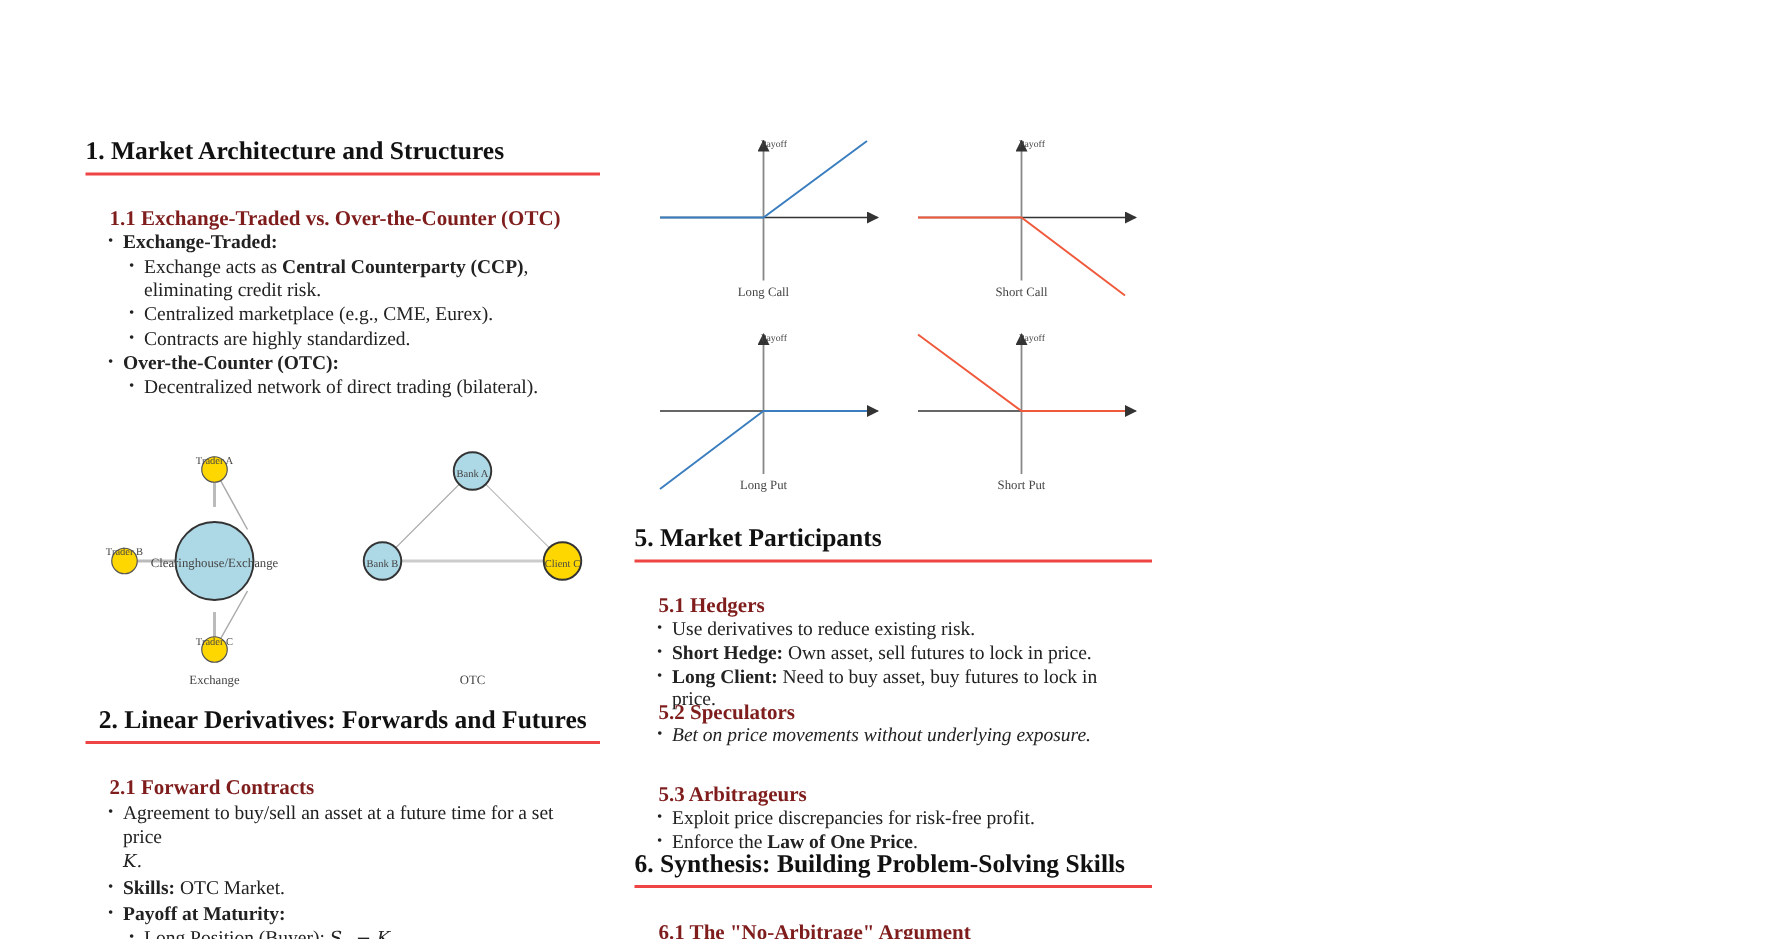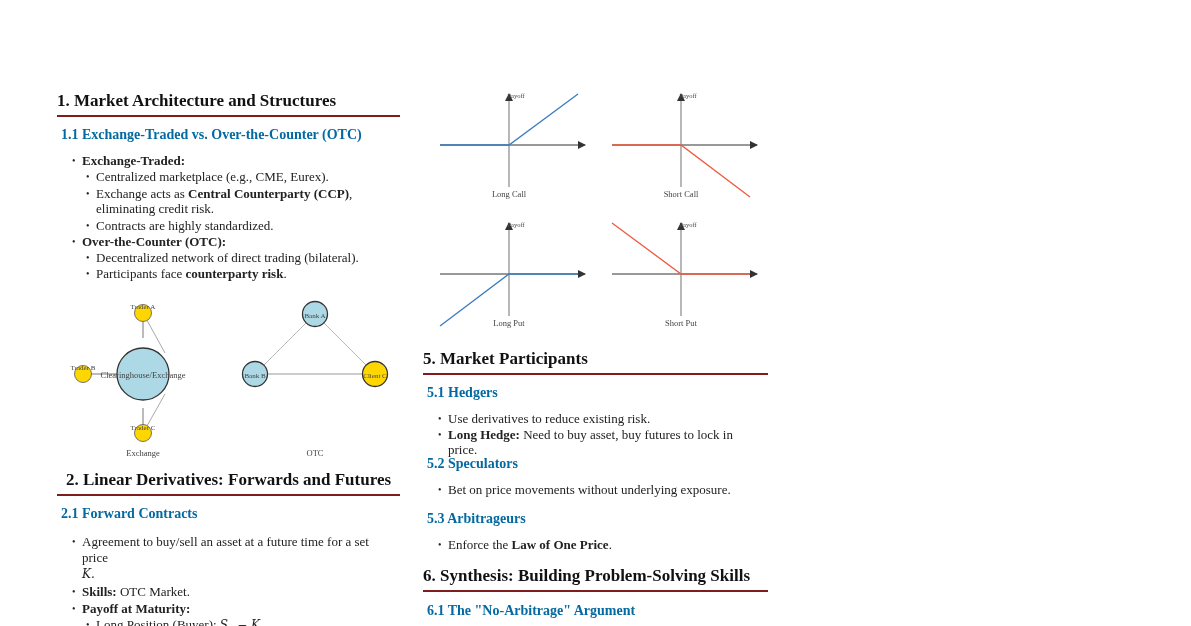--- a/index.html
+++ b/index.html
@@ -2,46 +2,45 @@
 <html><head>
 <meta charset="utf-8">
 <style>
   html, body { margin: 0; padding: 0; background: #ffffff; }
   body { width: 1191px; height: 626px; overflow: hidden; position: relative;
          font-family: "Liberation Serif", "DejaVu Serif", serif; color: #222; }
   .col { position: absolute; top: 0; }
   .col-left { left: 57px; width: 343px; }
   .col-right { left: 423px; width: 345px; }
   h2.sec { font-size: 17px; font-weight: bold; margin: 0; padding: 0 0 3px 0;
-           border-bottom: 2px solid #7f1d1d; color: #111; line-height: 22px; position: absolute; left: 0; right: 0; }
-  h3.sub { font-size: 14px; font-weight: bold; margin: 4px; color: #0369a1; line-height: 18px; position: absolute; left: 0; }
+           border-bottom: 2px solid #ef4444; color: #111; line-height: 22px; position: absolute; left: 0; right: 0; }
+  h3.sub { font-size: 14px; font-weight: bold; margin: 16px; color: #7f1d1d; line-height: 18px; position: absolute; left: 0; }
   ul.list { list-style: none; margin: 12px; padding: 0; position: absolute; left: 0; right: 0; font-size: 13px; line-height: 15px; }
   ul.list li { position: relative; padding-left: 13px; margin-bottom: 1px; }
   ul.list li::before { content: "•"; position: absolute; left: 3px; top: 0; font-size: 10px; }
   ul.list li.lvl2 { padding-left: 27px; }
   ul.list li.lvl2::before { left: 17px; }
   ul.list li.gap { margin-top: 2px; }
   .math { font-family: "DejaVu Serif", serif; font-style: italic; font-size: 12px; }
   svg text { font-family: "Liberation Serif", serif; }
 </style>
 </head>
 <body>
 
 <div class="col col-left">
   <h2 class="sec" style="top:90px;">1. Market Architecture and Structures</h2>
   <h3 class="sub" style="top:122px;">1.1 Exchange-Traded vs. Over-the-Counter (OTC)</h3>
 
   <ul class="list" style="top:141px;">
     <li><b>Exchange-Traded:</b></li>
+    <li class="lvl2 gap"><span>Exchange acts as </span><b>Central Counterparty (CCP)</b><span>, eliminating credit risk.</span></li>
     <li class="lvl2"><span>Centralized marketplace (e.g., CME, Eurex).</span></li>
-    <li class="lvl2 gap"><span>Exchange acts as </span><b>Central Counterparty (CCP)</b><span>, eliminating credit risk.</span></li>
     <li class="lvl2 gap"><span>Contracts are highly standardized.</span></li>
     <li><b>Over-the-Counter (OTC):</b></li>
     <li class="lvl2"><span>Decentralized network of direct trading (bilateral).</span></li>
-    <li class="lvl2"><span>Participants face </span><b>counterparty risk</b><span>.</span></li>
   </ul>
 
   <svg style="position:absolute; left:-57px; top:290px;" width="420" height="175" viewBox="0 0 420 175">
 
     <g>
       <line x1="143" y1="23" x2="143" y2="48" stroke="#bbb" stroke-width="2"></line>
       <line x1="143" y1="23" x2="165" y2="63" stroke="#aaa" stroke-width="1"></line>
       <line x1="83" y1="84" x2="118" y2="84" stroke="#bbb" stroke-width="2"></line>
       <line x1="143" y1="118" x2="143" y2="143" stroke="#bbb" stroke-width="2"></line>
       <line x1="143" y1="143" x2="165" y2="104" stroke="#aaa" stroke-width="1"></line>
@@ -123,30 +122,32 @@
     <text x="681" y="326" font-size="8.5" fill="#444" text-anchor="middle">Short Put</text>
   </g>
 </svg>
 
 <div class="col col-right">
   <h2 class="sec" style="top:348px;">5. Market Participants</h2>
 
   <h3 class="sub" style="top:380px;text-align:right;">5.1 Hedgers</h3>
   <ul class="list" style="top:399px;">
     <li><span>Use derivatives to reduce existing risk.</span></li>
-    <li><b>Long Hedge:</b><span> Need to buy asset, buy futures to lock in price.</span></li>
+    <li><b>Short Hedge:</b><span> Own asset, sell futures to lock in price.</span></li>
+    <li><b>Long Client:</b><span> Need to buy asset, buy futures to lock in price.</span></li>
   </ul>
 
   <h3 class="sub" style="top:451px;">5.2 Speculators</h3>
-  <ul class="list" style="top:470px;">
+  <ul class="list" style="top:470px;font-style:italic;">
     <li><span>Bet on price movements without underlying exposure.</span></li>
   </ul>
 
   <h3 class="sub" style="top:506px;">5.3 Arbitrageurs</h3>
   <ul class="list" style="top:525px;">
+    <li><span>Exploit price discrepancies for risk-free profit.</span></li>
     <li><span>Enforce the </span><b>Law of One Price</b><span>.</span></li>
   </ul>
 
   <h2 class="sec" style="top:565px;">6. Synthesis: Building Problem-Solving Skills</h2>
   <h3 class="sub" style="top:598px;">6.1 The "No-Arbitrage" Argument</h3>
   <ul class="list" style="top:615px;">
     <li><span>Pricing formulas assume no risk-free profit.</span></li>
   </ul>
 </div>
 

